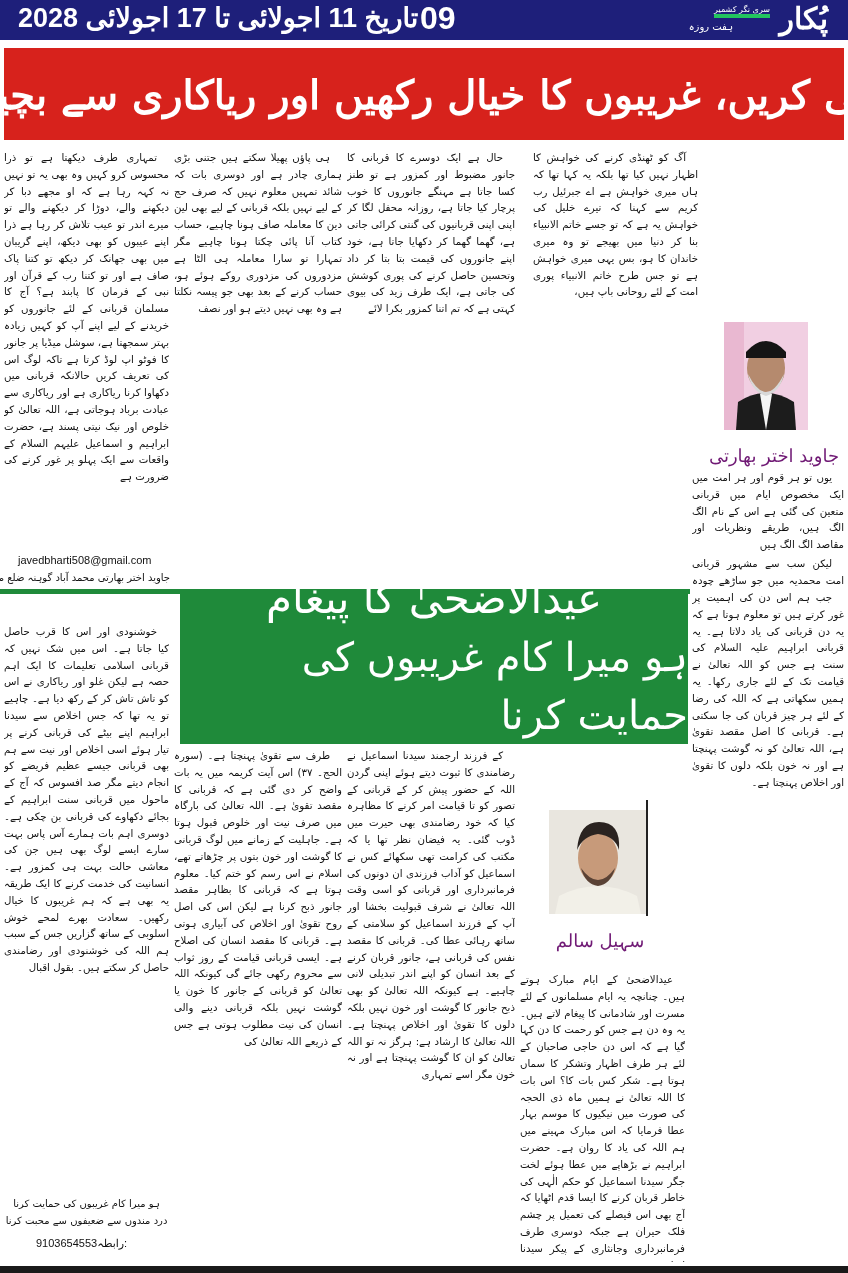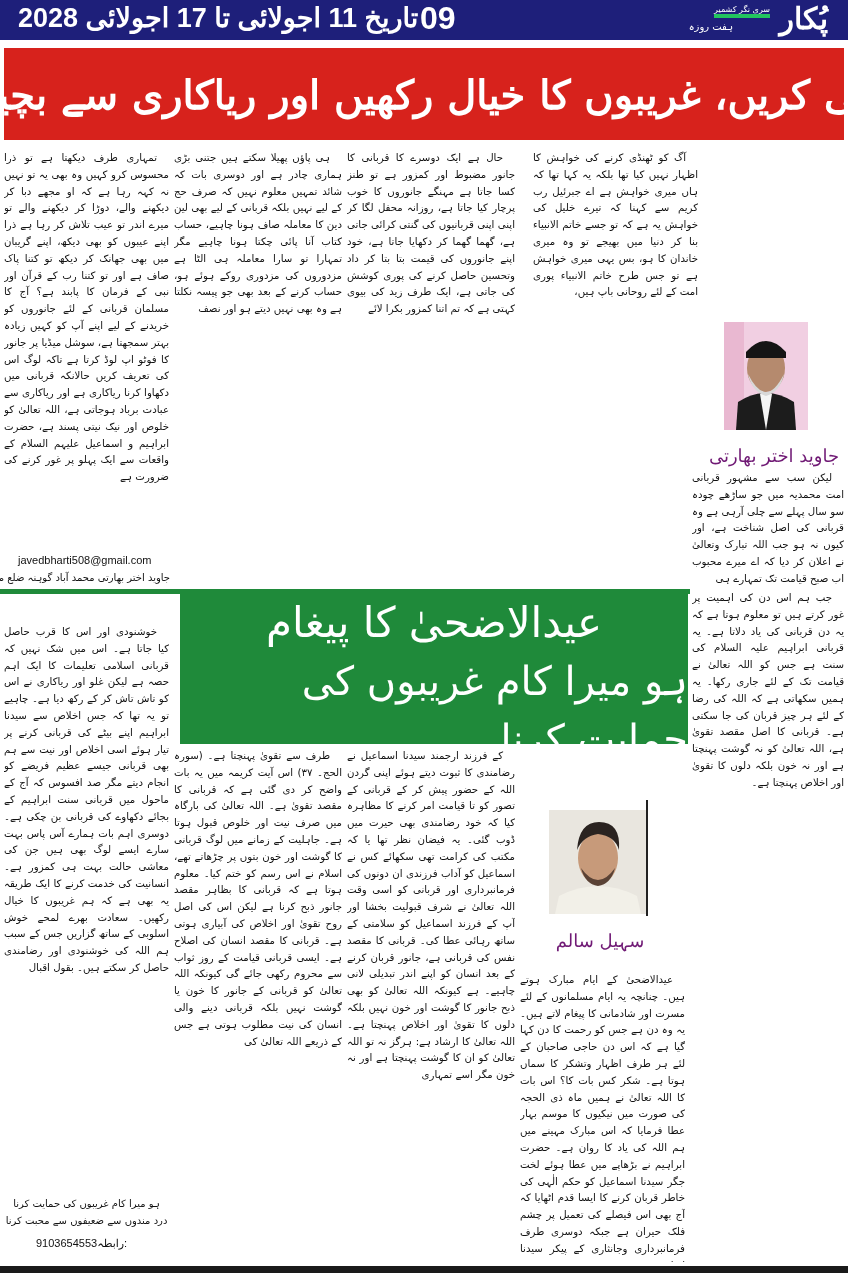--- a/index.html
+++ b/index.html
@@ -11,21 +11,21 @@
   .mh-logo .logo-main { position:absolute; right:0; top:0; font-family:"DejaVu Serif", serif; font-size:30px; font-weight:bold; direction:rtl; }
   .mh-logo .logo-tag { position:absolute; right:58px; top:4px; font-size:8px; border-bottom:4px solid #22c55e; direction:rtl; }
   .mh-logo .logo-weekly { position:absolute; right:95px; top:20px; font-size:10px; direction:rtl; }
   .headline { position:absolute; left:4px; top:48px; width:840px; height:92px; background:#d7221c; color:#fff; display:flex; align-items:center; justify-content:center; }
   .headline span { font-family:"DejaVu Serif", serif; font-size:40px; font-weight:bold; direction:rtl; white-space:nowrap; }
   .col { position:absolute; font-family:"DejaVu Sans", sans-serif; font-size:10.2px; line-height:16.8px; direction:rtl; text-align:justify; color:#111; overflow:hidden; }
   .col p { margin:0 0 2px 0; text-indent:12px; }
   .rule { position:absolute; background:#222; }
   .photo { position:absolute; overflow:hidden; }
   .byline { position:absolute; font-family:"DejaVu Serif", serif; font-size:18px; direction:rtl; text-align:center; color:#701a75; }
-  .green-box { position:absolute; left:180px; top:594px; width:508px; height:150px; background:#1f8a3a; color:#fff; display:flex; flex-direction:column; align-items:center; justify-content:space-between; }
+  .green-box { position:absolute; left:180px; top:594px; width:508px; height:150px; background:#1f8a3a; color:#fff; display:flex; flex-direction:column; align-items:center; justify-content:flex-end; }
   .green-box .l1 { font-family:"DejaVu Serif", serif; font-size:42px; direction:rtl; line-height:58px; }
   .green-box .l2 { font-family:"DejaVu Serif", serif; font-size:40px; direction:rtl; line-height:58px; }
   .green-band { position:absolute; left:0; top:589px; width:690px; height:5px; background:#1f8a3a; }
   .footer-bar { position:absolute; left:0; top:1266px; width:848px; height:7px; background:#1a1a1a; }
   .contact { position:absolute; font-family:"Liberation Sans", sans-serif; font-size:11px; color:#111; white-space:nowrap; }
   .sig { position:absolute; font-size:10px; direction:rtl; white-space:nowrap; color:#111; }
 </style>
 </head>
 <body>
 
@@ -49,20 +49,21 @@
     <rect x="0" y="0" width="20" height="108" fill="#e9b8d1"></rect>
     <path d="M12 108 L14 80 Q42 62 70 80 L72 108 Z" fill="#1c1c1c"></path>
     <path d="M36 72 L42 108 L48 72 Z" fill="#f5f5f5"></path>
     <ellipse cx="42" cy="46" rx="19" ry="24" fill="#b58a6e"></ellipse>
     <path d="M24 52 Q42 88 60 52 Q56 70 42 74 Q28 70 24 52 Z" fill="#d8d8d8"></path>
     <path d="M22 30 Q42 8 62 30 L62 36 L22 36 Z" fill="#151515"></path>
   </svg>
 </div>
 <div class="byline" style="left:700px; top:445px; width:148px;">جاوید اختر بھارتی</div>
 <div class="col" style="left:692px; top:470px; width:152px; height:118px;">
+  <p>یوں تو ہر قوم اور ہر امت میں ایک مخصوص ایام میں قربانی متعین کی گئی ہے اس کے نام الگ الگ ہیں، طریقے ونظریات اور مقاصد الگ الگ ہیں</p>
   <p>لیکن سب سے مشہور قربانی امت محمدیہ میں جو ساڑھے چودہ سو سال پہلے سے چلی آرہی ہے وہ قربانی کی اصل شناخت ہے، اور کیوں نہ ہو جب اللہ تبارک وتعالیٰ نے اعلان کر دیا کہ اے میرے محبوب اب صبح قیامت تک تمہارے ہی</p>
 </div>
 
 <div class="col" style="left:520px; top:150px; width:165px; height:436px;margin-left:13px;">
   <p>آگ کو ٹھنڈی کرنے کی خواہش کا اظہار نہیں کیا تھا بلکہ یہ کہا تھا کہ ہاں میری خواہش ہے اے جبرئیل رب کریم سے کہنا کہ تیرے خلیل کی خواہش یہ ہے کہ تو جسے خاتم الانبیاء بنا کر دنیا میں بھیجے تو وہ میری خاندان کا ہو، بس یہی میری خواہش ہے تو جس طرح خاتم الانبیاء پوری امت کے لئے روحانی باپ ہیں،</p>
 </div>
 <div class="col" style="left:347px; top:150px; width:168px; height:436px;">
   <p>حال ہے ایک دوسرے کا قربانی کا جانور مضبوط اور کمزور ہے تو طنز کسا جاتا ہے مہنگے جانوروں کا خوب پرچار کیا جاتا ہے، روزانہ محفل لگا کر اپنی اپنی قربانیوں کی گنتی کرائی جاتی ہے، گھما گھما کر دکھایا جاتا ہے، خود اپنے جانوروں کی قیمت بتا بتا کر داد وتحسین حاصل کرنے کی پوری کوشش کی جاتی ہے، ایک طرف زید کی بیوی کہتی ہے کہ تم اتنا کمزور بکرا لائے</p>
 </div>
 <div class="col" style="left:174px; top:150px; width:168px; height:436px;">

